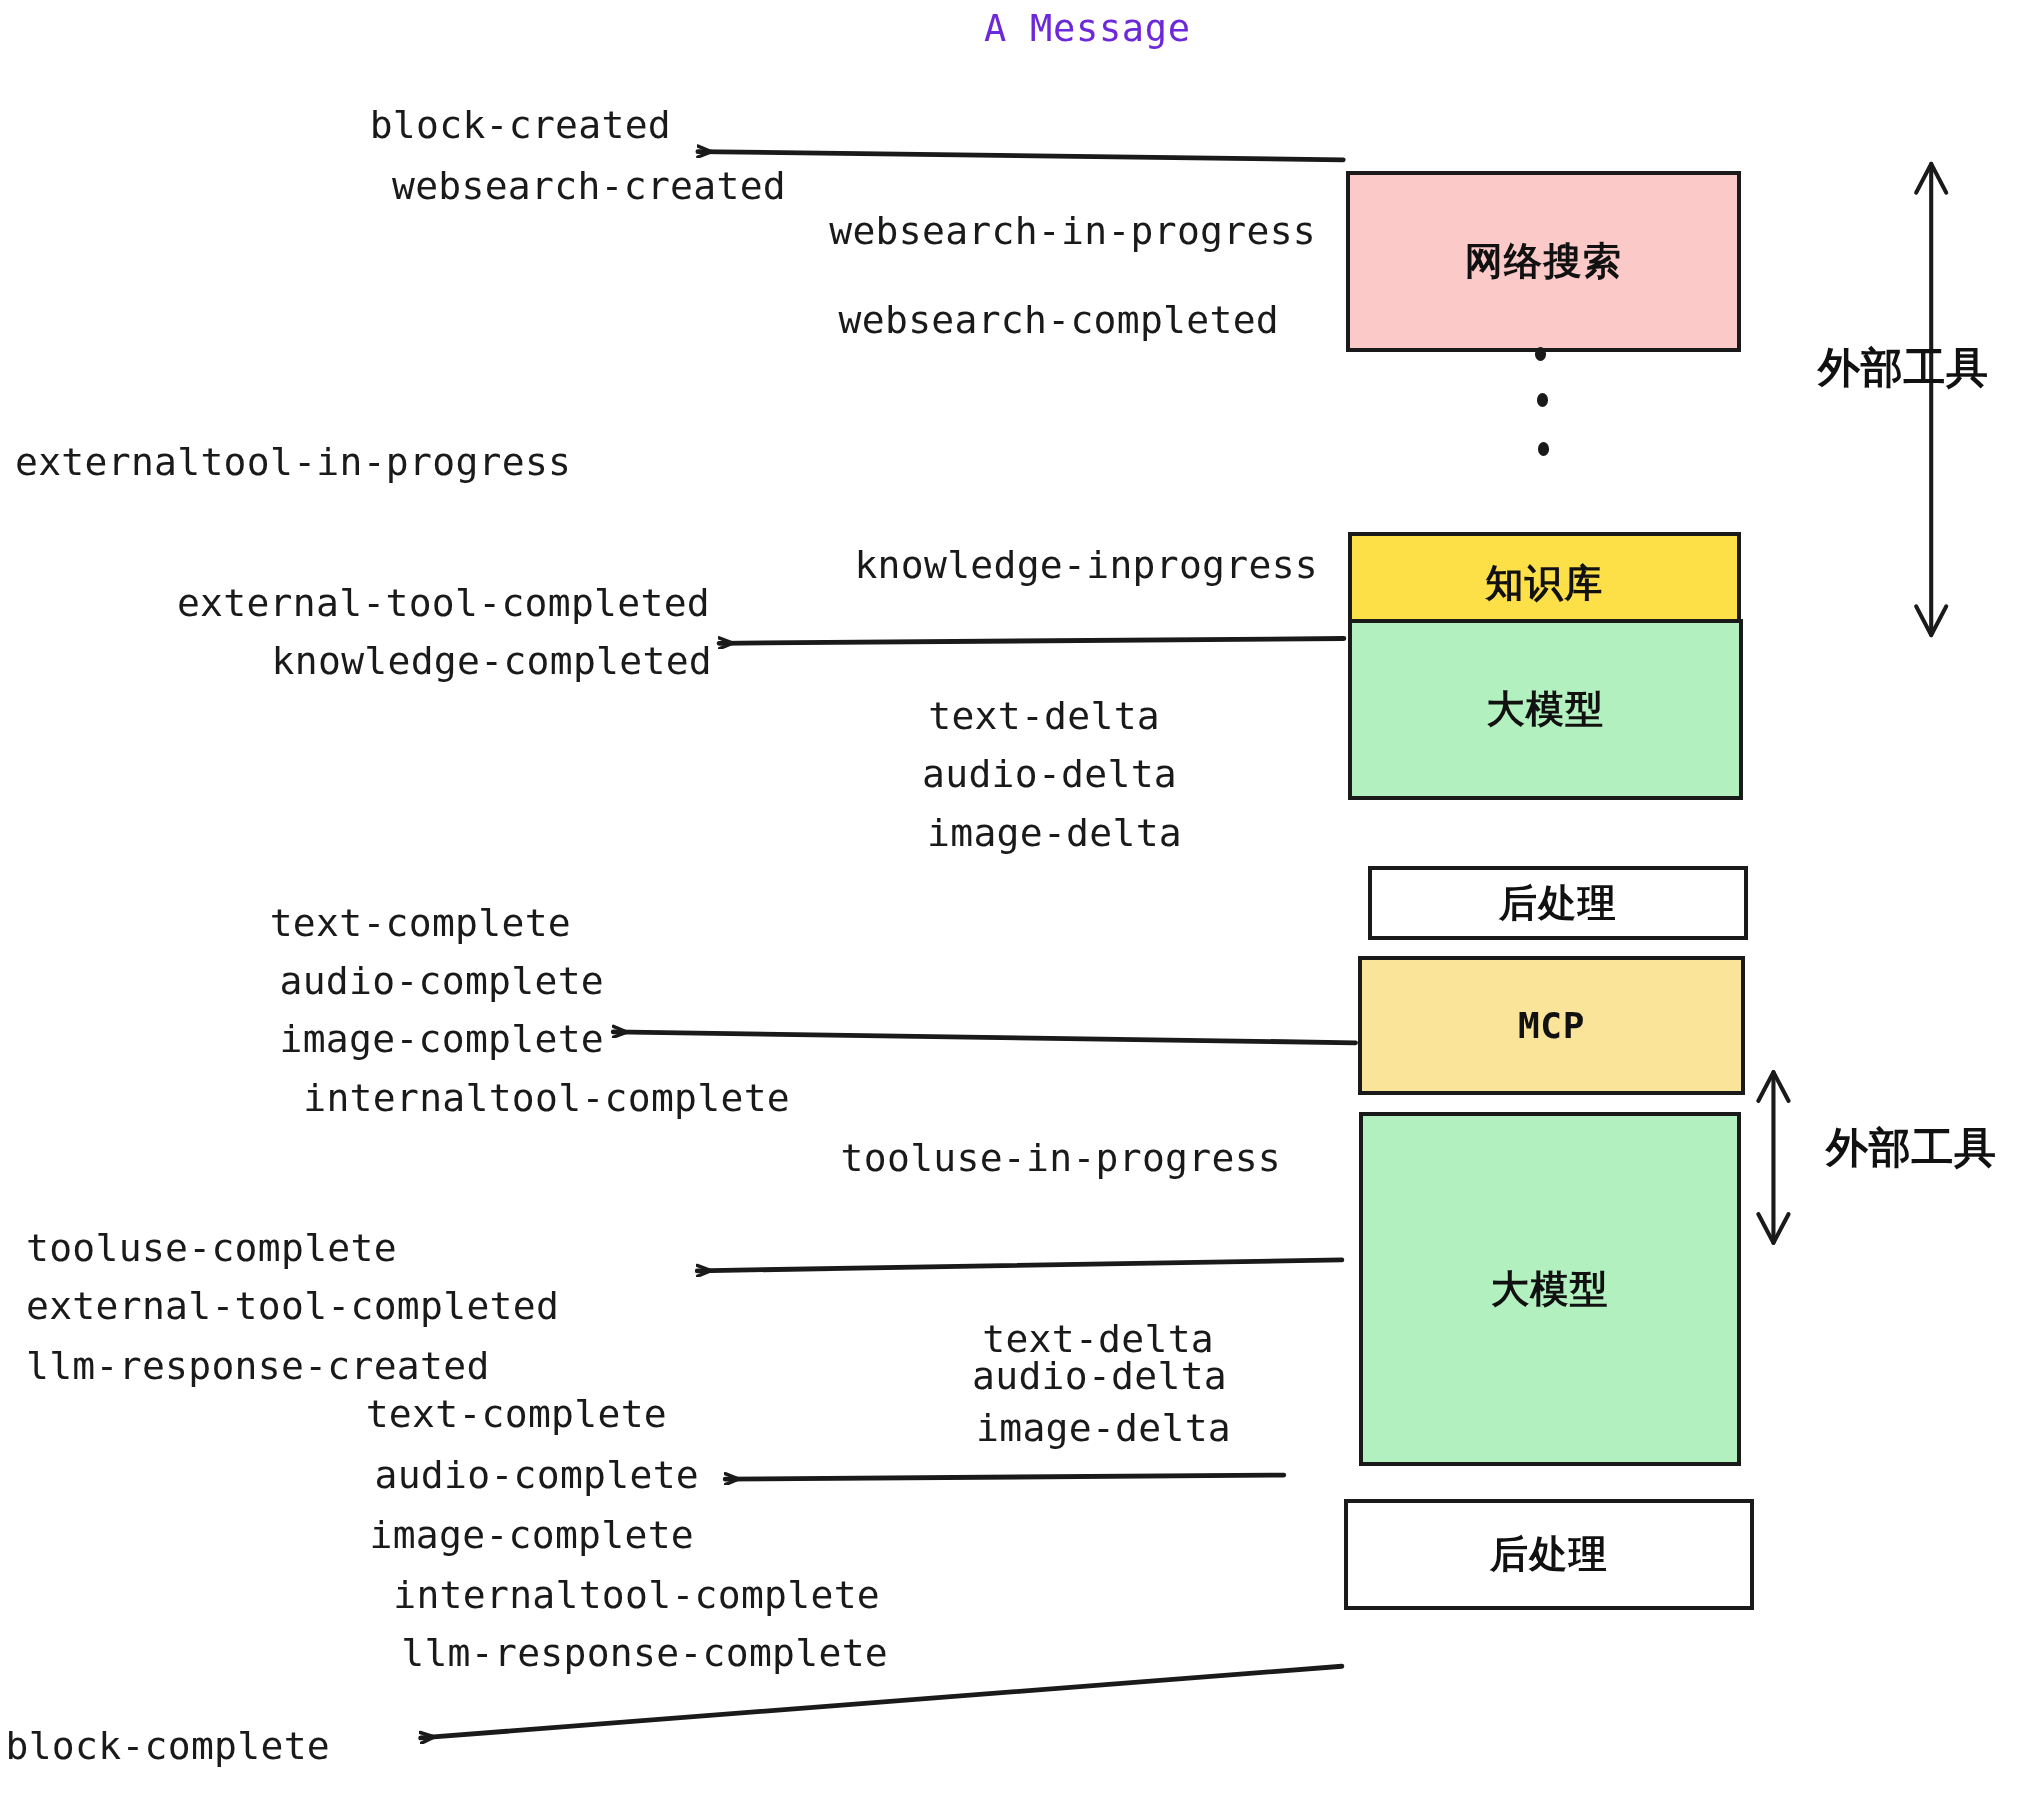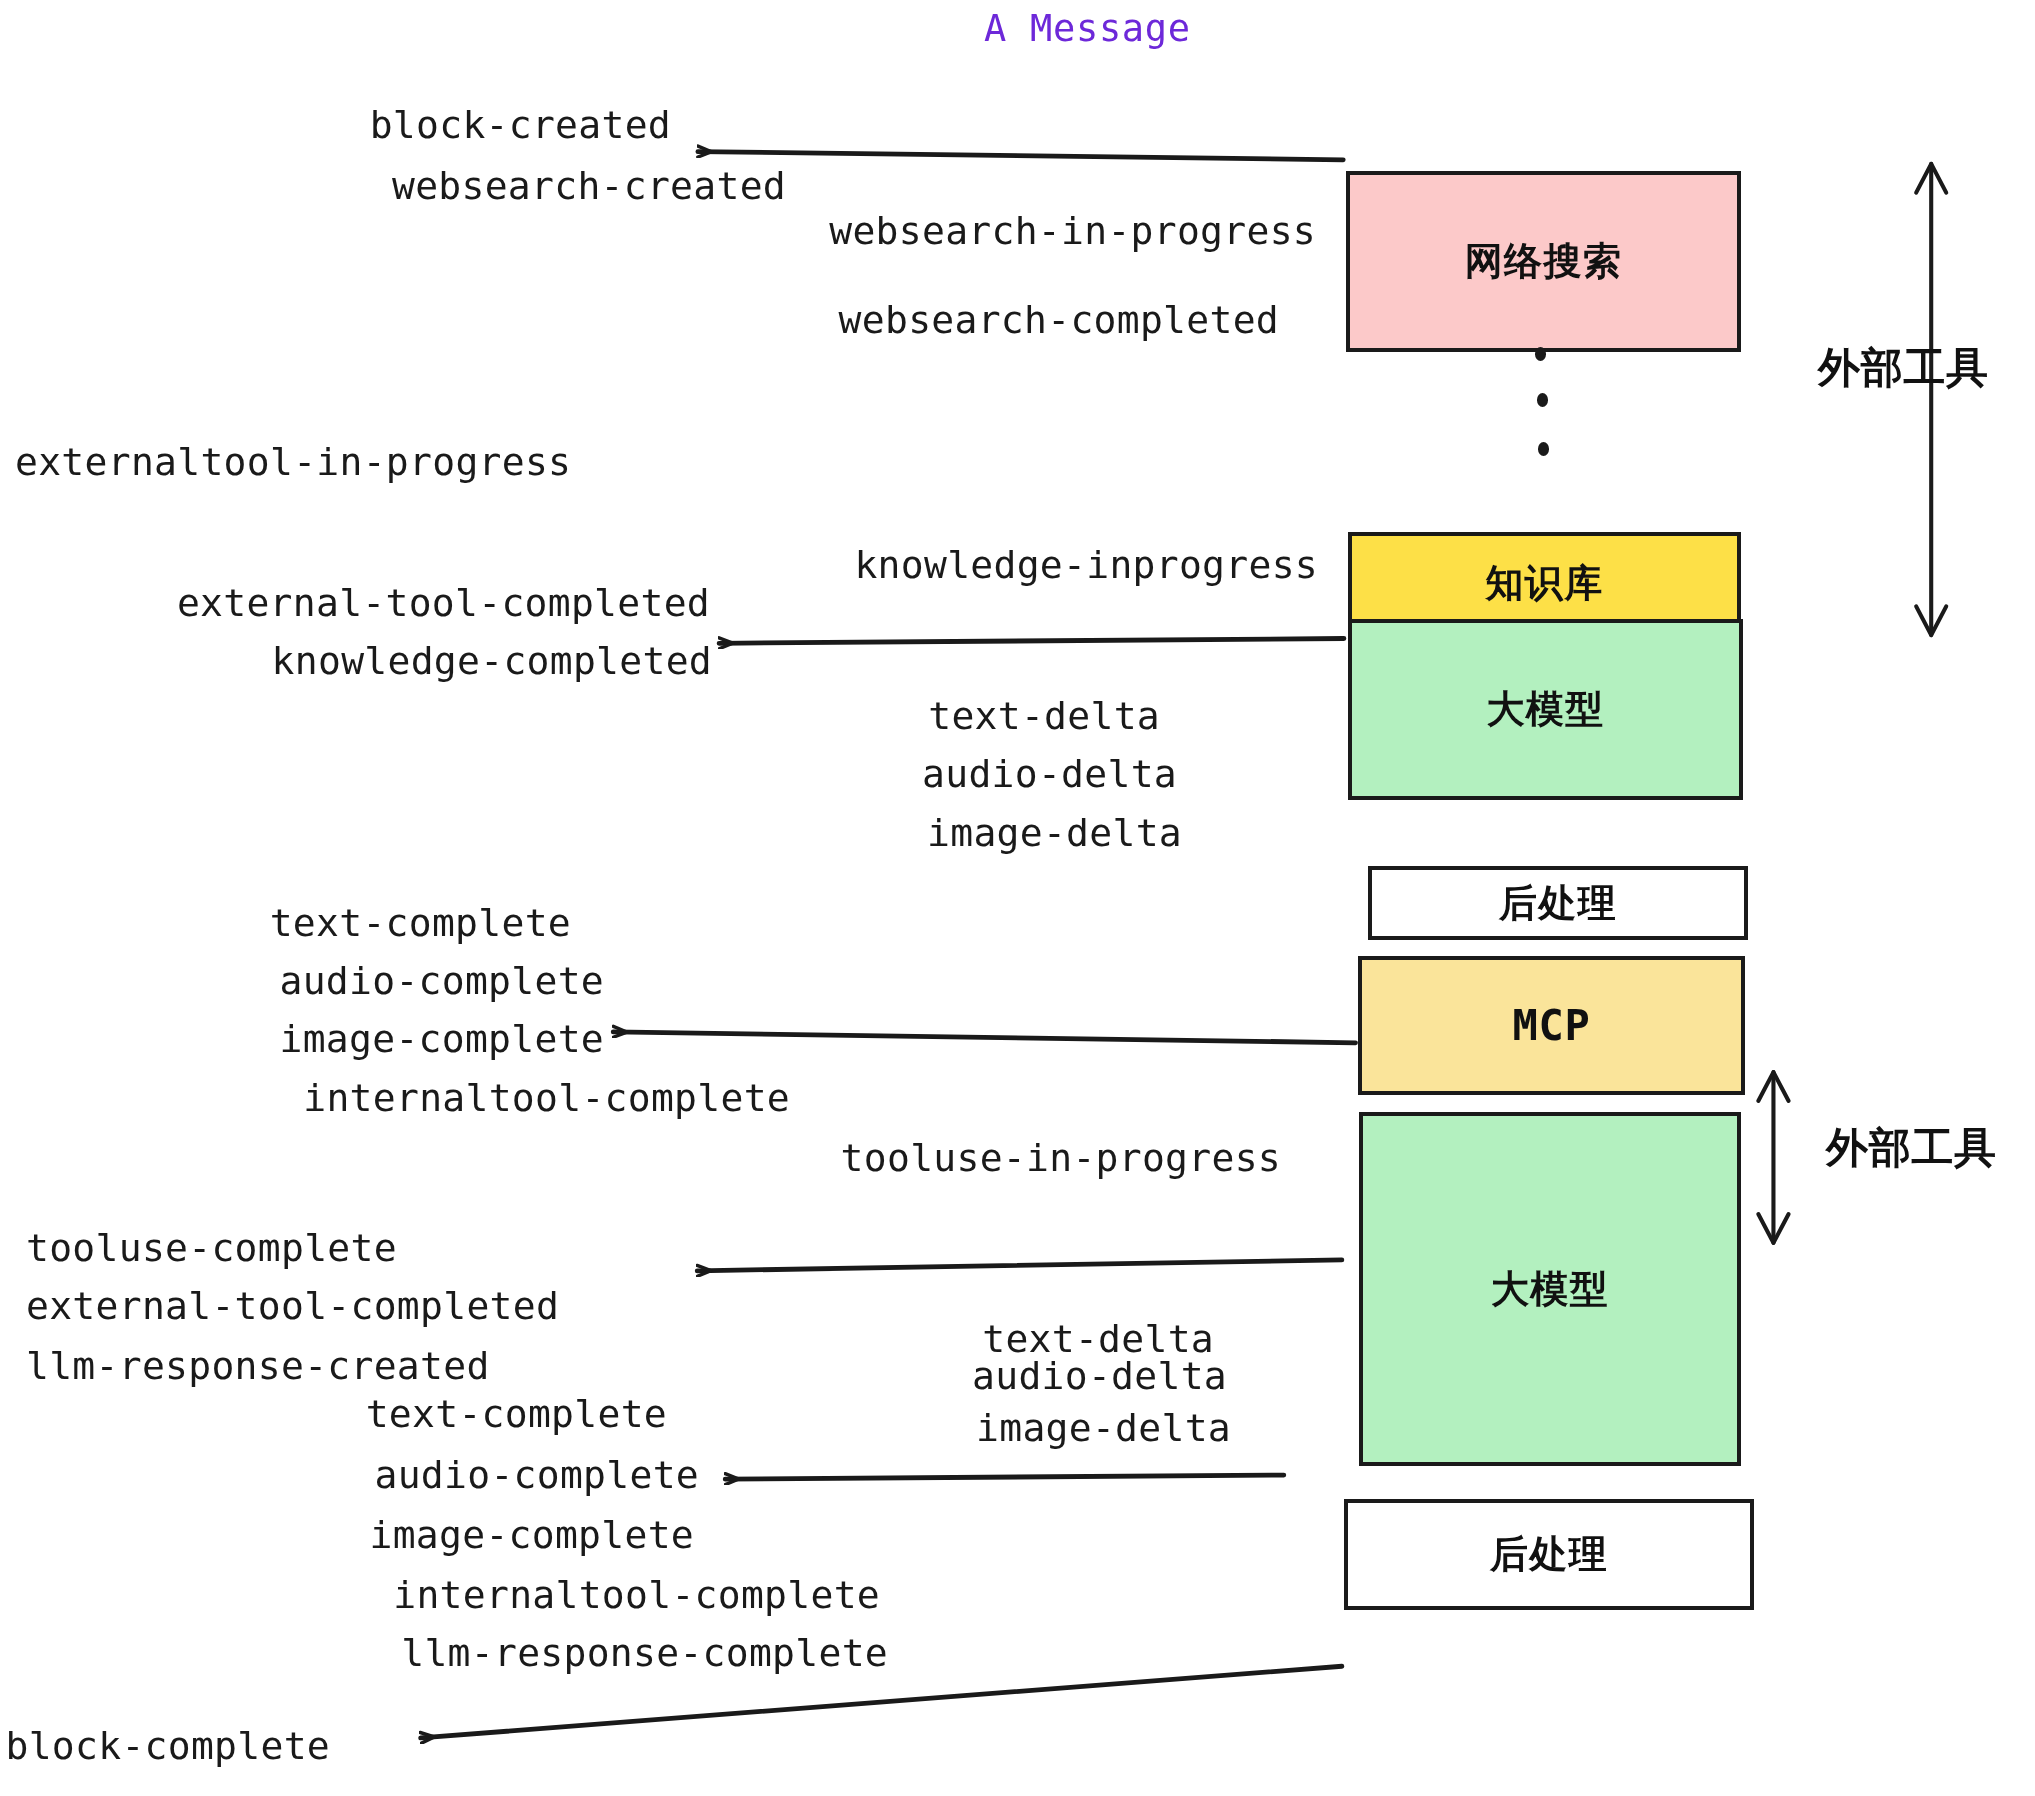--- a/index.html
+++ b/index.html
@@ -42,21 +42,21 @@
     justify-content: center;
     font-family: "DejaVu Sans", "Liberation Sans", sans-serif;
     font-size: 38px;
     font-weight: 600;
     color: #111111;
     letter-spacing: 1.4px;
   }
   .box.mcp {
     font-family: "DejaVu Sans Mono", "Liberation Mono", monospace;
     font-weight: 700;
-    font-size: 42px;
+    font-size: 36px;
     letter-spacing: 0.7px;
   }
   .dot {
     position: absolute;
     width: 11px; height: 13.7px;
     background: #1a1a1a;
     border-radius: 50%;
   }
   .sidelbl {
     position: absolute;

